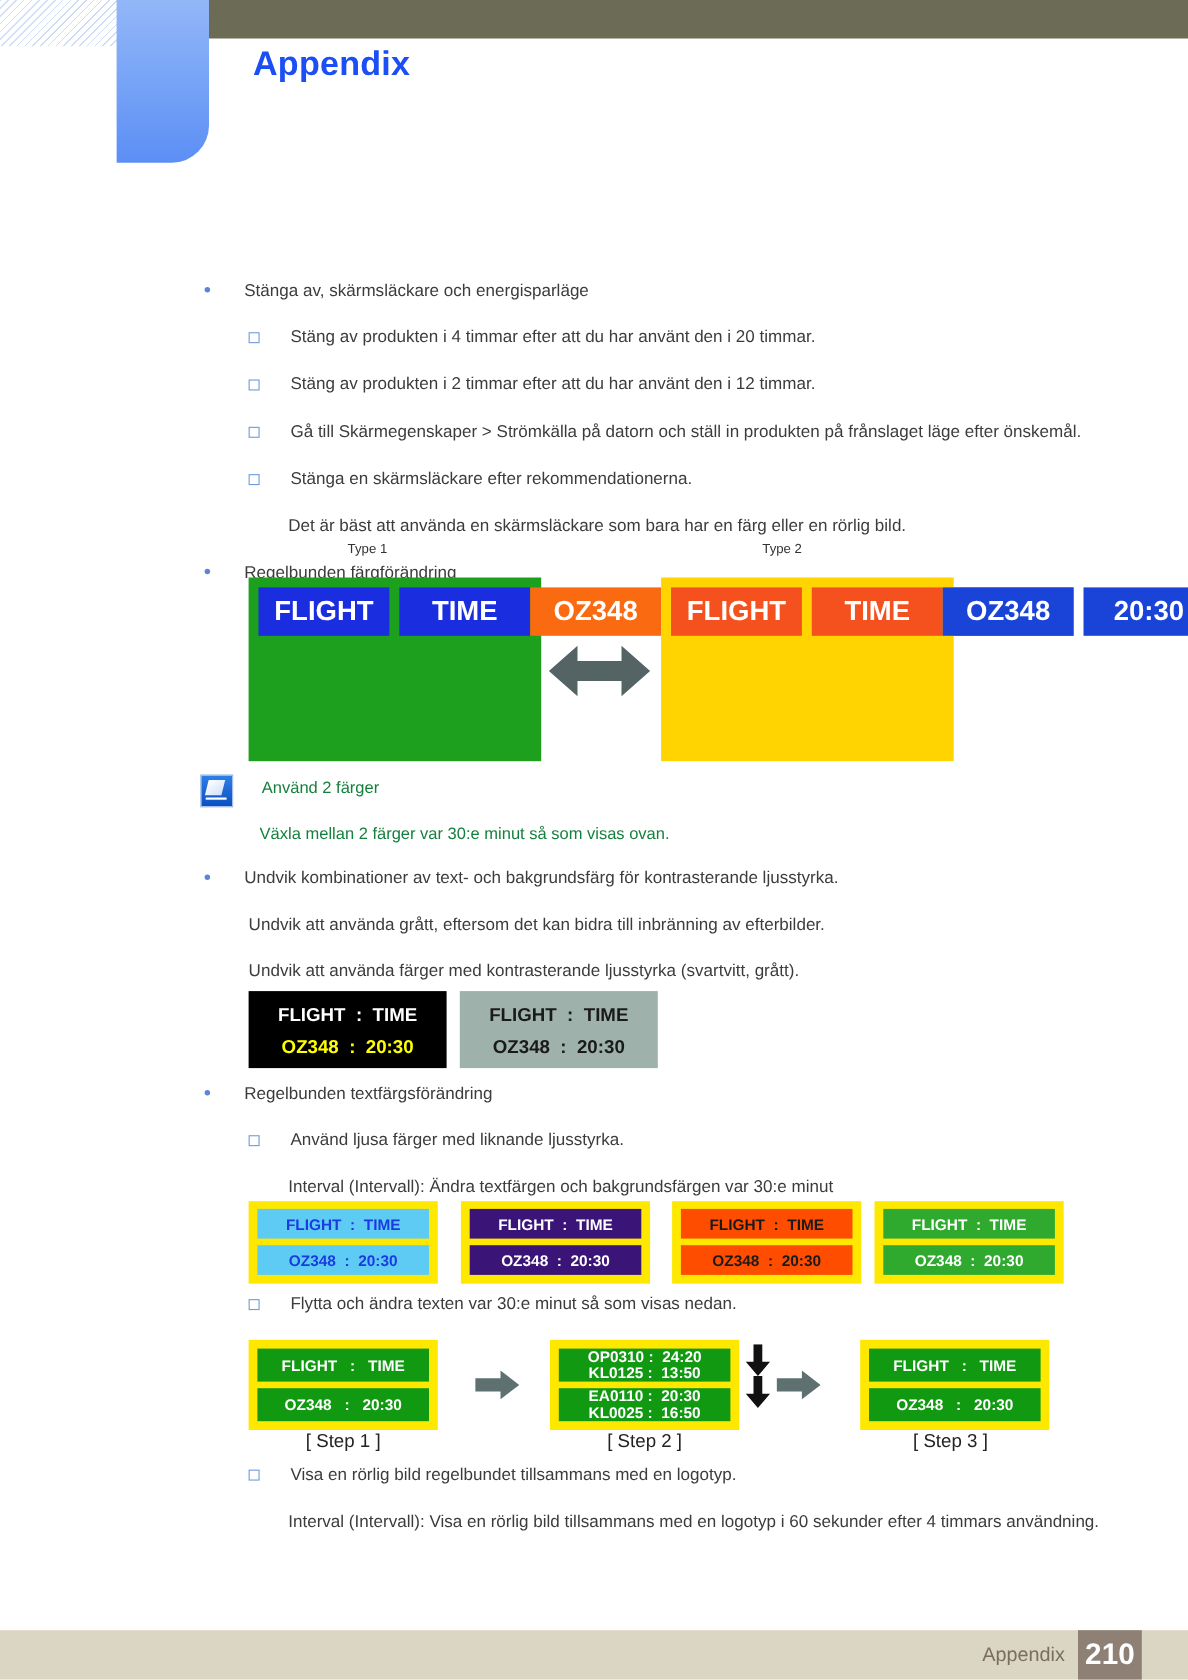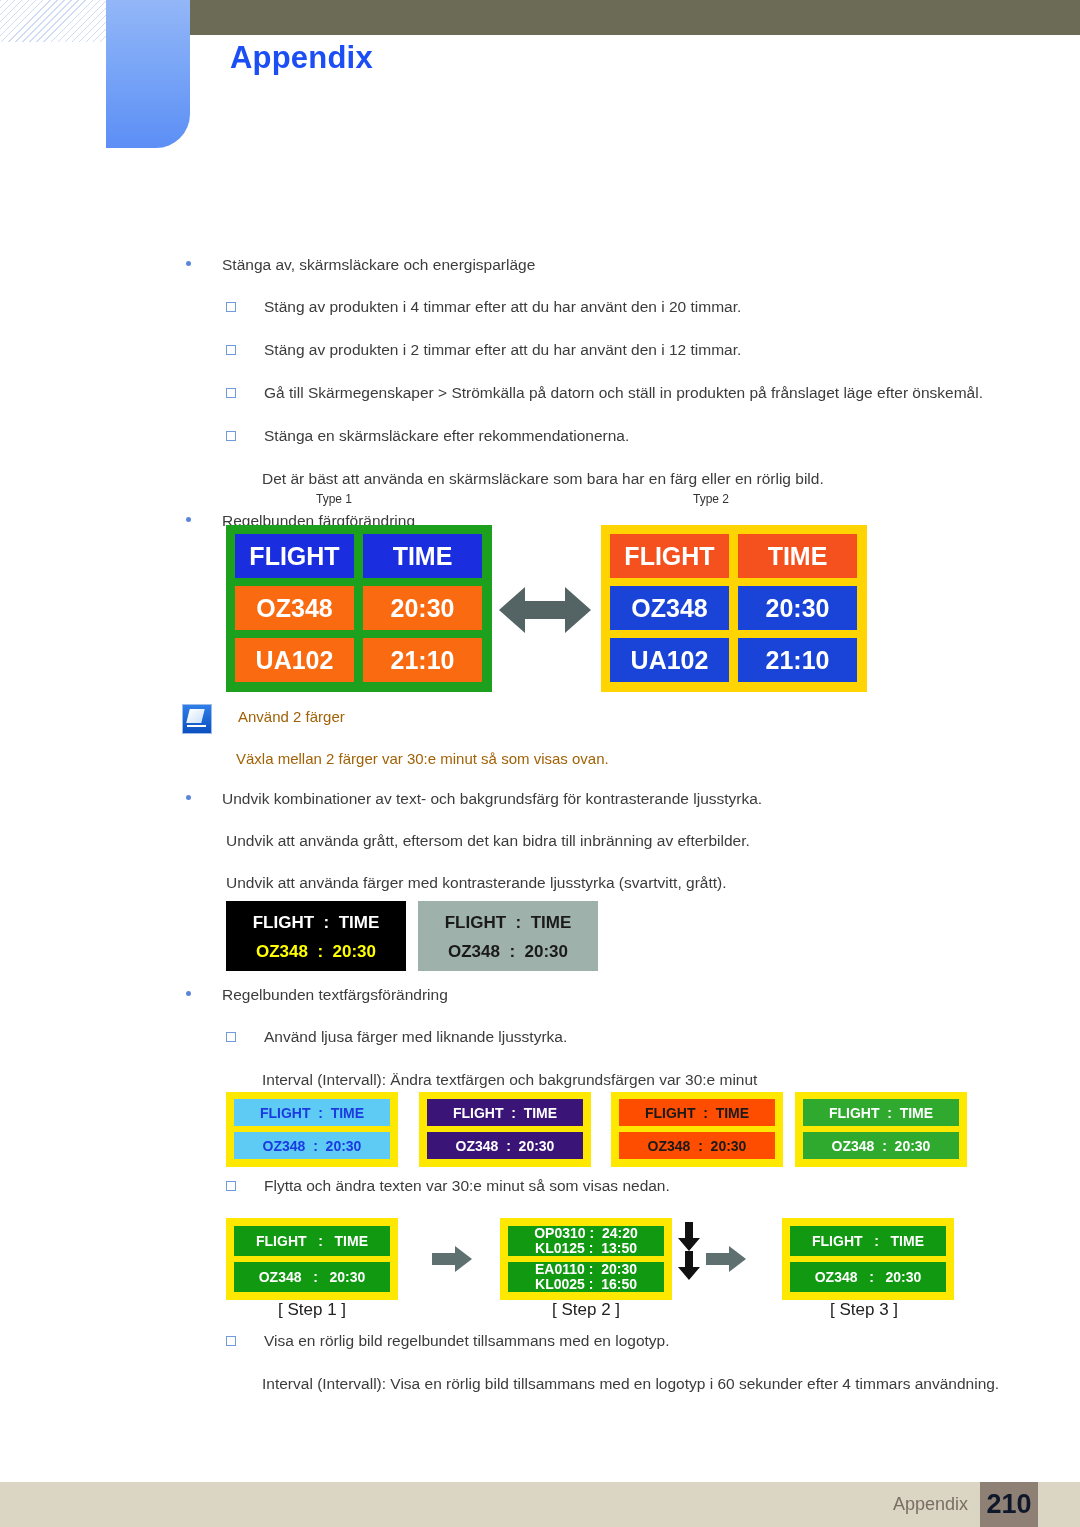--- a/index.html
+++ b/index.html
@@ -57,24 +57,24 @@
   }
   .note-icon:before{
     content:"";position:absolute;left:5px;top:4px;width:15px;height:14px;
     background:linear-gradient(135deg,#ffffff 0%,#cfe1fa 100%);
     transform:skewX(-14deg);
   }
   .note-icon:after{
     content:"";position:absolute;left:4px;bottom:6px;width:19px;height:2px;
     background:#ffffff;
   }
-  .note-txt{font-size:15px;line-height:26px;color:#a16207;}
+  .note-txt{font-size:15px;line-height:26px;color:#15803d;}
   
   .type-label{position:absolute;font-size:12px;color:#333;}
-  .board{position:absolute;display:flex;flex-direction:column;text-align:right;}
+  .board{position:absolute;display:flex;flex-direction:row;text-align:right;}
   .board-row{display:flex;}
   .cell{
     display:flex;align-items:center;justify-content:center;
     font-weight:bold;color:#ffffff;
   }
   
   #board1{left:226px;top:525px;width:266px;height:167px;
           background:#1da01d;padding:9px;box-sizing:border-box;}
   #board2{left:601px;top:525px;width:266px;height:167px;
           background:#ffd400;padding:9px;box-sizing:border-box;}
@@ -125,21 +125,21 @@
   .footer-bar{
     position:absolute;left:0;bottom:0;width:1080px;height:45px;
     background:#dbd5c3;
   }
   .footer-label{
     position:absolute;right:112px;bottom:12px;
     font-size:18px;color:#7a6e63;
   }
   .footer-page{
     position:absolute;right:42px;bottom:0;width:58px;height:45px;
-    background:#8e8075;color:#0f172a;font-size:27px;font-weight:bold;
+    background:#8e8075;color:#ffffff;font-size:27px;font-weight:bold;
     display:flex;align-items:center;justify-content:center;
   }
 </style>
 </head>
 <body>
 
 <div class="hatch"></div>
 <div class="blue-tab"></div>
 <div class="olive-bar"></div>
 <div class="page-title">Appendix</div>

